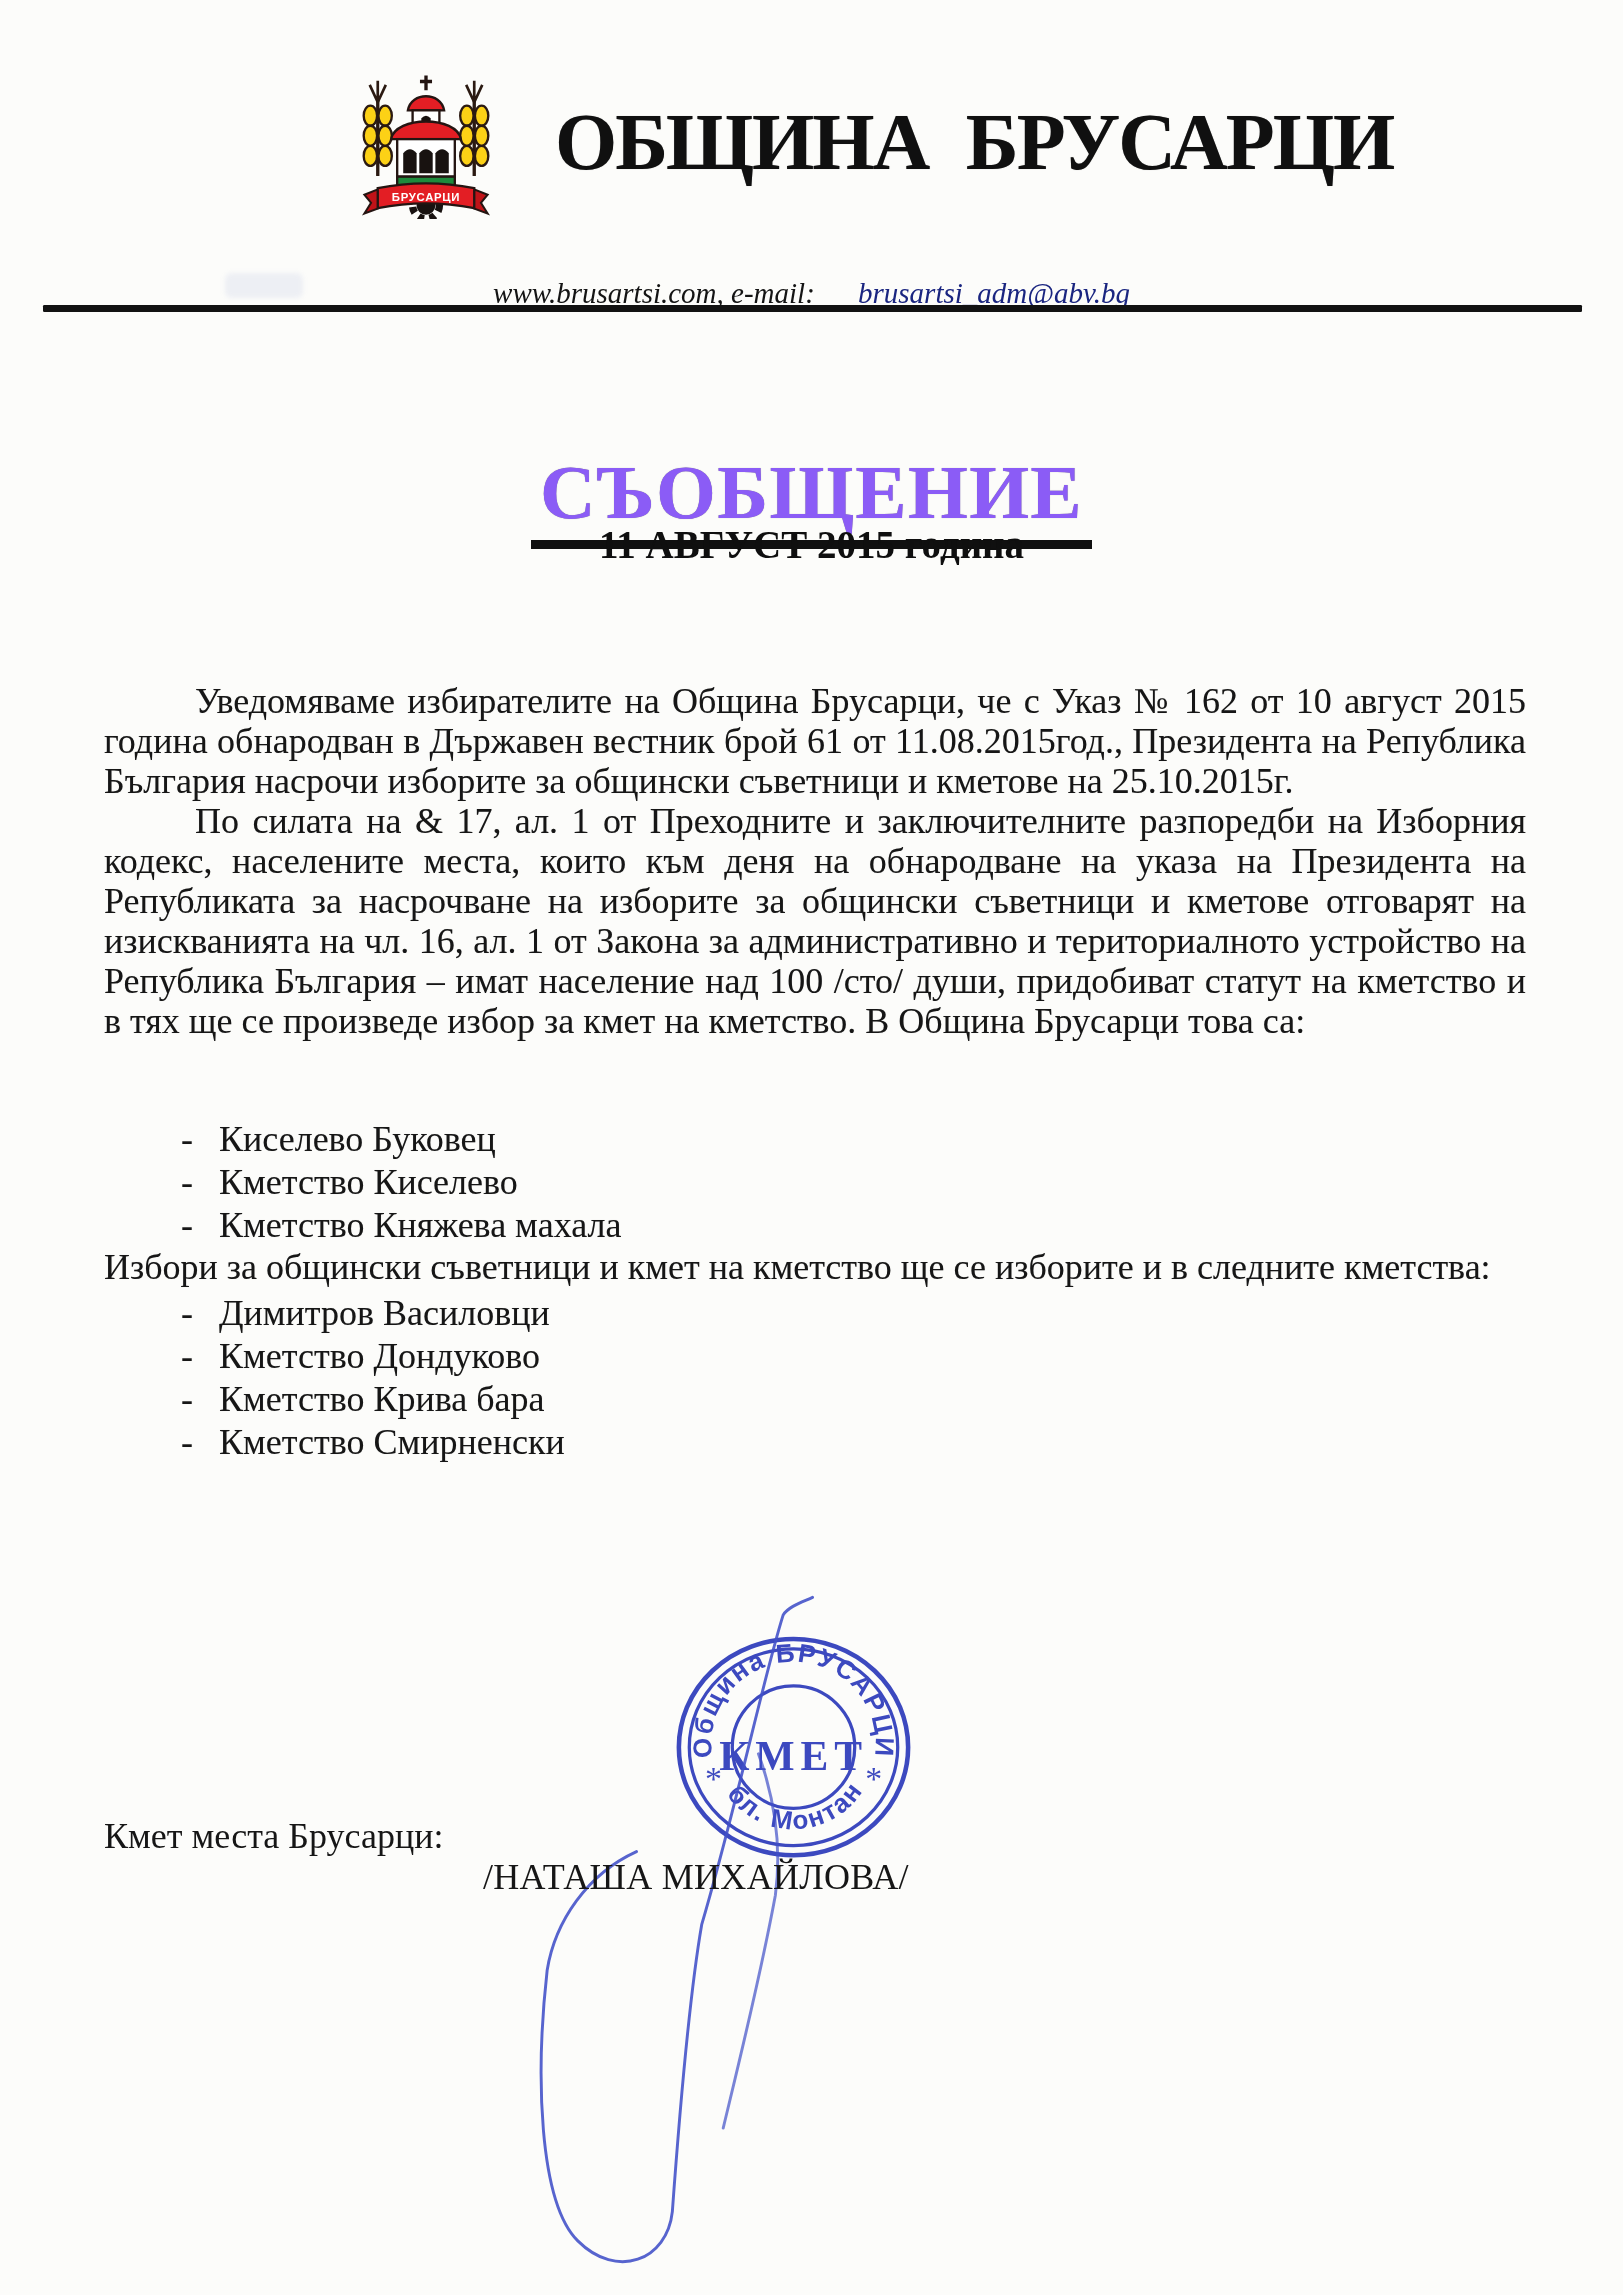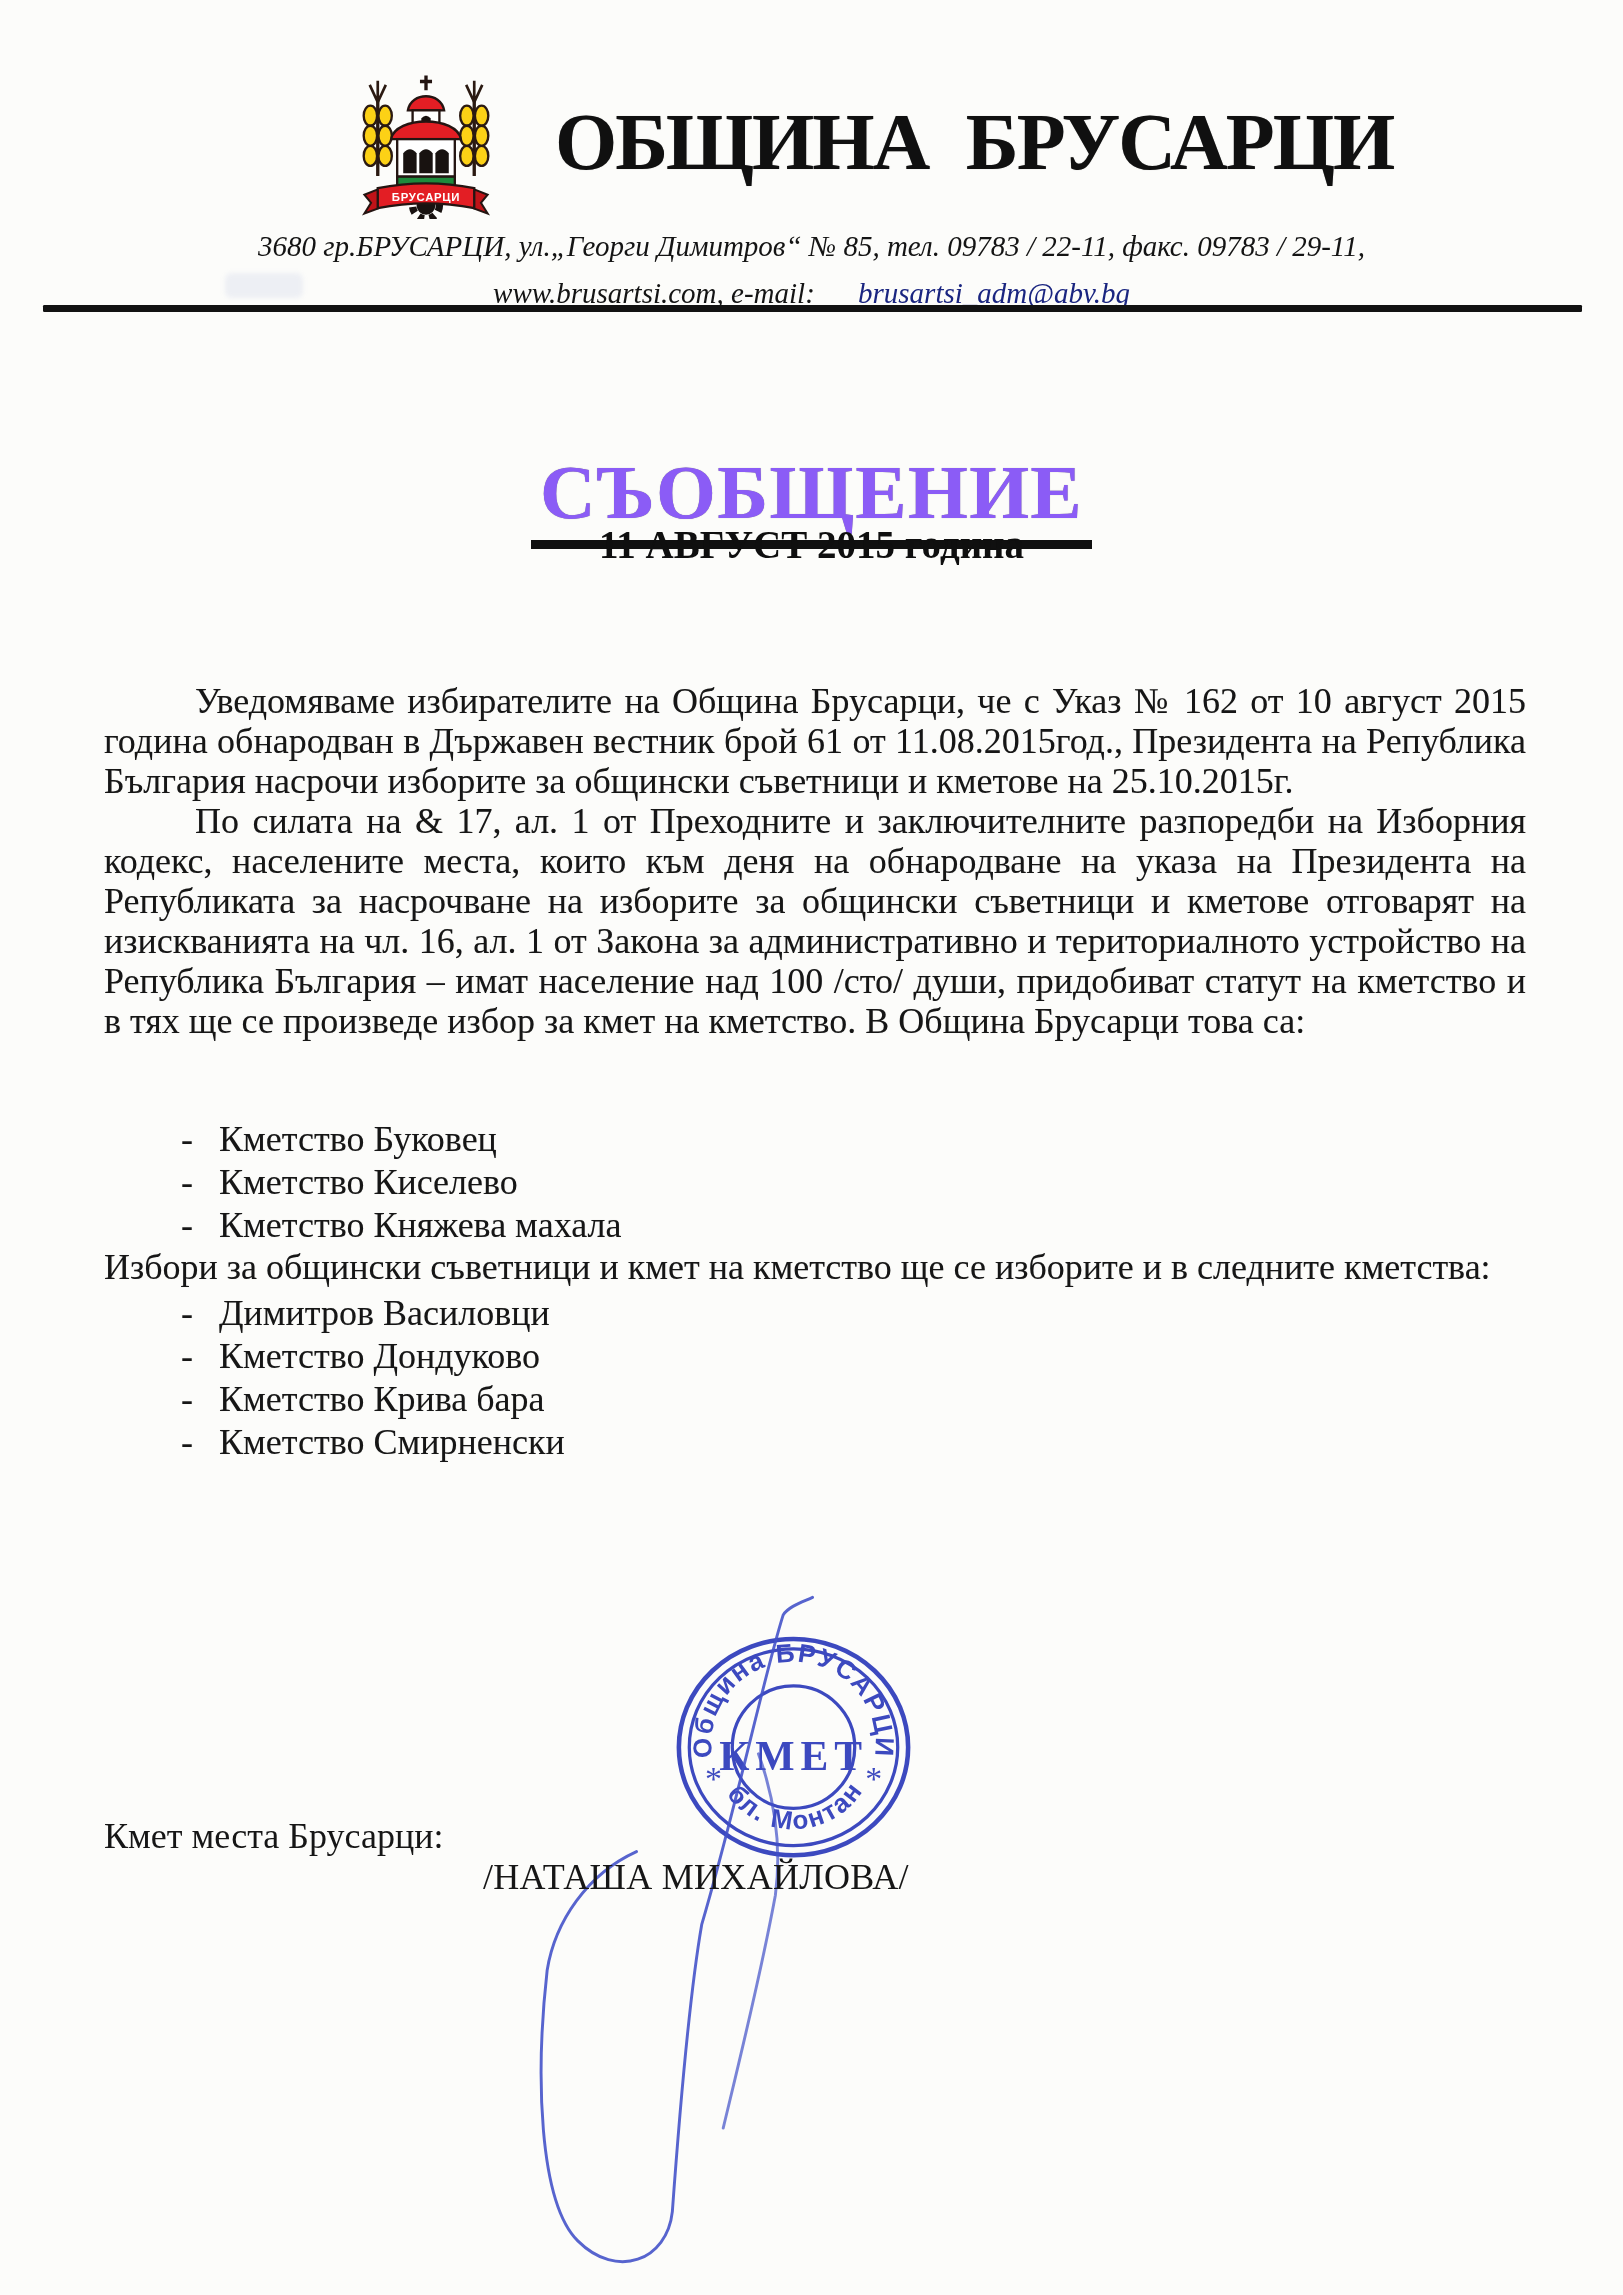--- a/index.html
+++ b/index.html
@@ -105,38 +105,37 @@
 
     <g>
       <path d="M28,172 L8,180 L18,192 L8,208 L30,200 Z" fill="#c01318" stroke="#241512" stroke-width="3"></path>
       <path d="M172,172 L192,180 L182,192 L192,208 L170,200 Z" fill="#c01318" stroke="#241512" stroke-width="3"></path>
       <path d="M28,170 Q100,156 172,170 L172,200 Q100,186 28,200 Z" fill="#e31e24" stroke="#241512" stroke-width="3.5"></path>
       <text x="100" y="189" text-anchor="middle" font-family="Liberation Sans, sans-serif" font-size="17" font-weight="bold" fill="#ffffff" letter-spacing="1">БРУСАРЦИ</text>
     </g>
   </svg>
 
   <div id="org-title" class="abs">ОБЩИНА БРУСАРЦИ</div>
-  <div id="addr1" class="abs">3680 гр.БРУСАРЦИ, ул.„Георги Димитров“ № 85,  тел. 09783 / 22-11, факс. 09783 / 29-11,</div>
   <div id="addr2" class="abs"><span>www.brusartsi.com, e-mail: </span><span class="email">brusartsi_adm@abv.bg</span></div>
   <div id="smudge" class="abs"></div>
   <div id="rule" class="abs"></div>
 
   <div id="doc-title-wrap" class="abs">
     <span id="doc-title">СЪОБЩЕНИЕ</span>
   </div>
   <div id="doc-date" class="abs">11 АВГУСТ 2015 година</div>
 
   <div id="body-text" class="abs">
     <p id="p1" class="indent">Уведомяваме  избирателите на Община Брусарци, че с Указ № 162 от 10 август 2015 година обнародван в Държавен вестник брой 61 от 11.08.2015год., Президента на Република България насрочи изборите за общински съветници и кметове на 25.10.2015г.</p>
     <p id="p2" class="indent">По силата на &amp; 17, ал. 1 от Преходните и заключителните разпоредби на Изборния кодекс, населените места, които към деня на обнародване на указа на Президента на Републиката за насрочване на изборите за общински съветници и кметове отговарят на изискванията на чл. 16, ал. 1 от Закона за административно и териториалното устройство на Република България – имат население над 100 /сто/ души, придобиват статут на кметство и в тях ще се произведе избор за кмет на кметство. В Община Брусарци това са:</p>
 
     <ul id="list1" class="kmet-list">
       <li>
           <span class="dash">-</span>
-          <span>Кметство Буковец</span>
+          <span>Киселево Буковец</span>
         </li>
       <li>
           <span class="dash">-</span>
           <span>Кметство Киселево</span>
         </li>
       <li>
           <span class="dash">-</span>
           <span>Кметство Княжева махала</span>
         </li>
     </ul>

